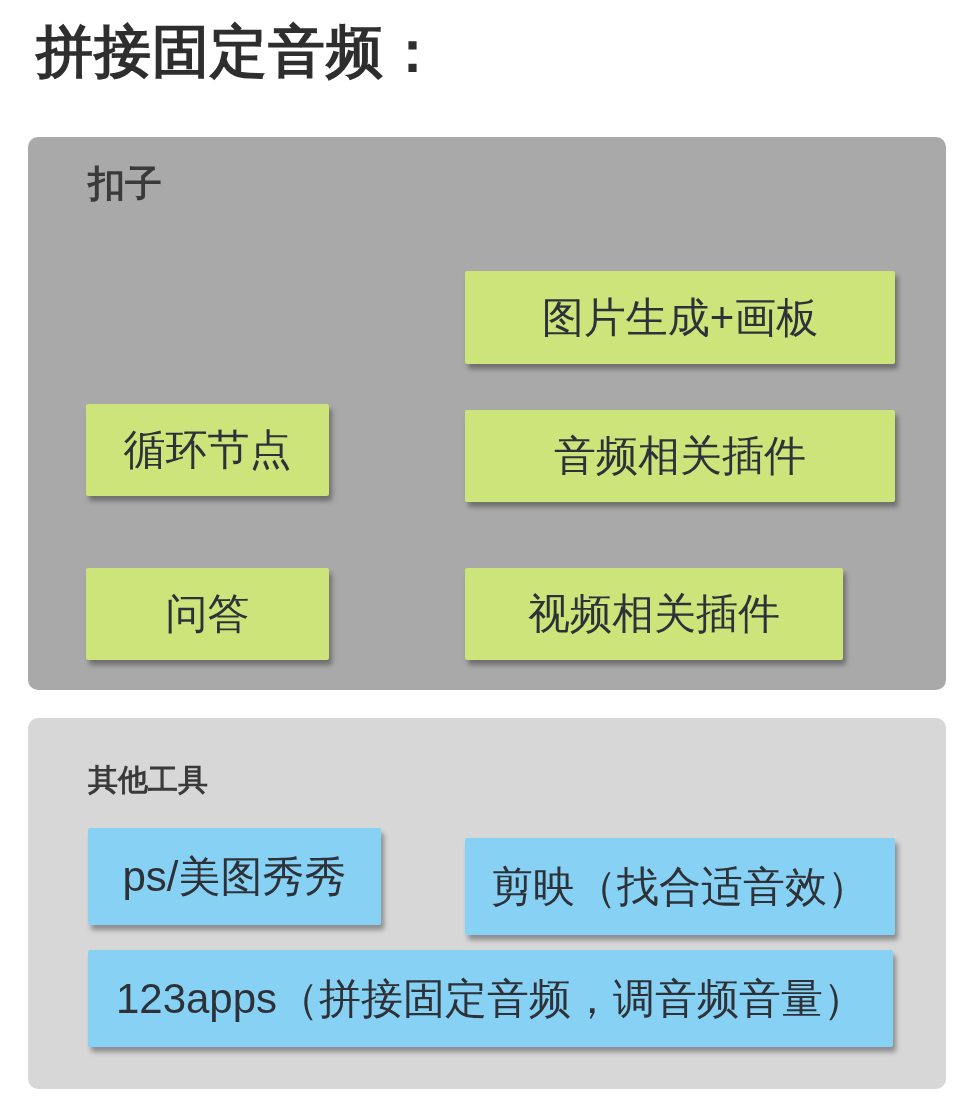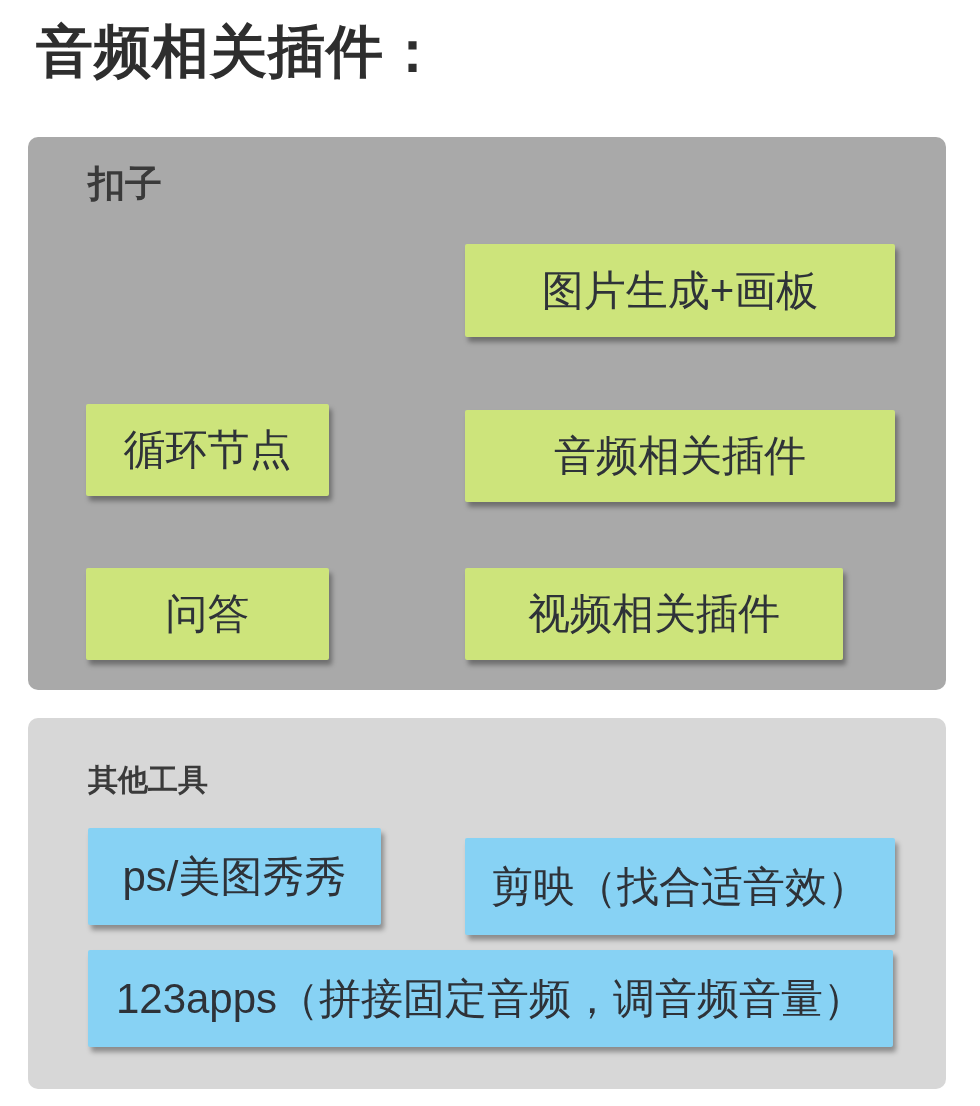--- a/index.html
+++ b/index.html
@@ -76,27 +76,27 @@
   
   .b-ps-meitu      { left: 60px;  top: 110px; width: 293px; height: 97px; }
   .b-jianying      { left: 437px; top: 120px; width: 430px; height: 97px; }
   .b-123apps       { left: 60px;  top: 232px; width: 805px; height: 97px; }
 </style>
 </head>
 <body>
 
 <div class="canvas">
 
-  <div class="page-title">音频相关插件：</div>
+  <div class="page-title">拼接固定音频：</div>
 
   <div class="panel panel-coze" style="background-color: rgb(169, 169, 169);">
     <div class="panel-label">扣子</div>
 
 
-    <div class="node-box b-image-gen" style="background-color: rgb(205, 228, 123);">图片生成+画板</div>
+    <div class="node-box b-image-gen" style="background-color: rgb(205, 228, 123); margin-top: 27px;">图片生成+画板</div>
 
     <div class="node-box b-loop-node" style="background-color: rgb(205, 228, 123);">循环节点</div>
 
     <div class="node-box b-audio-plugins" style="background-color: rgb(205, 228, 123);">音频相关插件</div>
 
     <div class="node-box b-qa" style="background-color: rgb(205, 228, 123);">问答</div>
 
     <div class="node-box b-video-plugins" style="background-color: rgb(205, 228, 123);">视频相关插件</div>
   </div>
 

